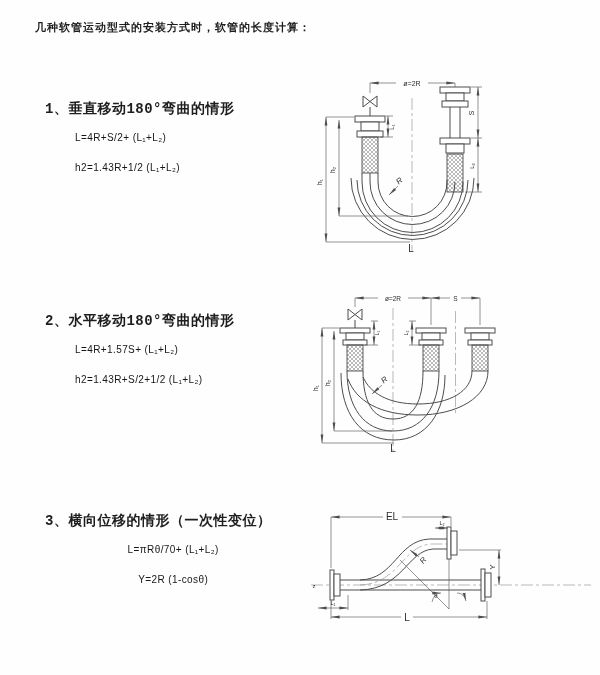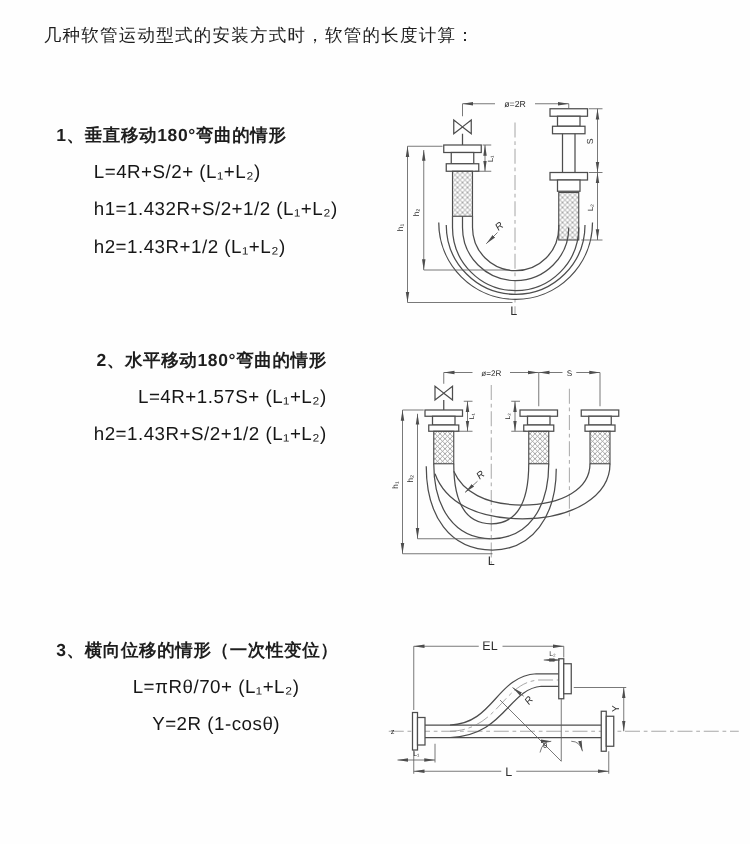--- a/index.html
+++ b/index.html
@@ -1,48 +1,47 @@
 <!DOCTYPE html>
 <html><head>
 <meta charset="utf-8">
 <style>
   html,body{margin:0;padding:0;}
   body{
     width:600px;height:675px;background:#fefefe;position:relative;overflow:hidden;
     font-family:"Liberation Sans","DejaVu Sans",sans-serif;color:#222;
   }
   .page-title{
-    position:absolute;left:35px;top:20px;font-size:14px;font-weight:400;
+    position:absolute;left:35px;top:20px;font-size:11px;font-weight:700;
     letter-spacing:1px;color:#1e1e1e;
   }
   .sec{position:absolute;left:45px;}
-  .sec-heading{font-size:14px;font-weight:600;letter-spacing:0.5px;color:#1e1e1e;margin-bottom:5px;}
-  .formula{margin-left:30px;font-size:15px;line-height:30px;letter-spacing:0.4px;color:#161616;}
+  .sec-heading{font-size:14px;font-weight:600;letter-spacing:0.5px;color:#1e1e1e;margin-bottom:5px;font-family:Liberation Mono, monospace;}
+  .formula{margin-left:30px;font-size:10px;line-height:30px;letter-spacing:0.4px;color:#161616;}
   #sec1{top:100px;}
-  #sec2{top:280px;text-align:right;}
+  #sec2{top:312px;}
   #sec3{top:512px;text-align:center;}
   .diag{position:absolute;}
   
   .g{fill:none;stroke:#4d4d4d;stroke-width:1;}
   rect.g{fill:#fff;}
   .d{fill:none;stroke:#5a5a5a;stroke-width:0.65;}
   .cl{fill:none;stroke:#8a8a8a;stroke-width:0.6;stroke-dasharray:12 3 3 3;}
   .braid{stroke:#4d4d4d;stroke-width:0.9;}
   svg text{font-family:"Liberation Sans","DejaVu Sans",sans-serif;fill:#2d2d2d;}
   .wbg{fill:#fefefe;stroke:none;}
 </style>
 </head>
 <body>
 
 <div class="page-title">几种软管运动型式的安装方式时，软管的长度计算：</div>
 
 <div class="sec" id="sec1">
   <div class="sec-heading">1、垂直移动180°弯曲的情形</div>
   <div class="formula">L=4R+S/2+ (L₁+L₂)</div>
-  <div class="formula">h1=1.432R+S/2+1/2 (L₁+L₂)</div>
   <div class="formula">h2=1.43R+1/2 (L₁+L₂)</div>
 </div>
 
 <div class="sec" id="sec2">
   <div class="sec-heading">2、水平移动180°弯曲的情形</div>
   <div class="formula">L=4R+1.57S+ (L₁+L₂)</div>
   <div class="formula">h2=1.43R+S/2+1/2 (L₁+L₂)</div>
 </div>
 
 <div class="sec" id="sec3">

